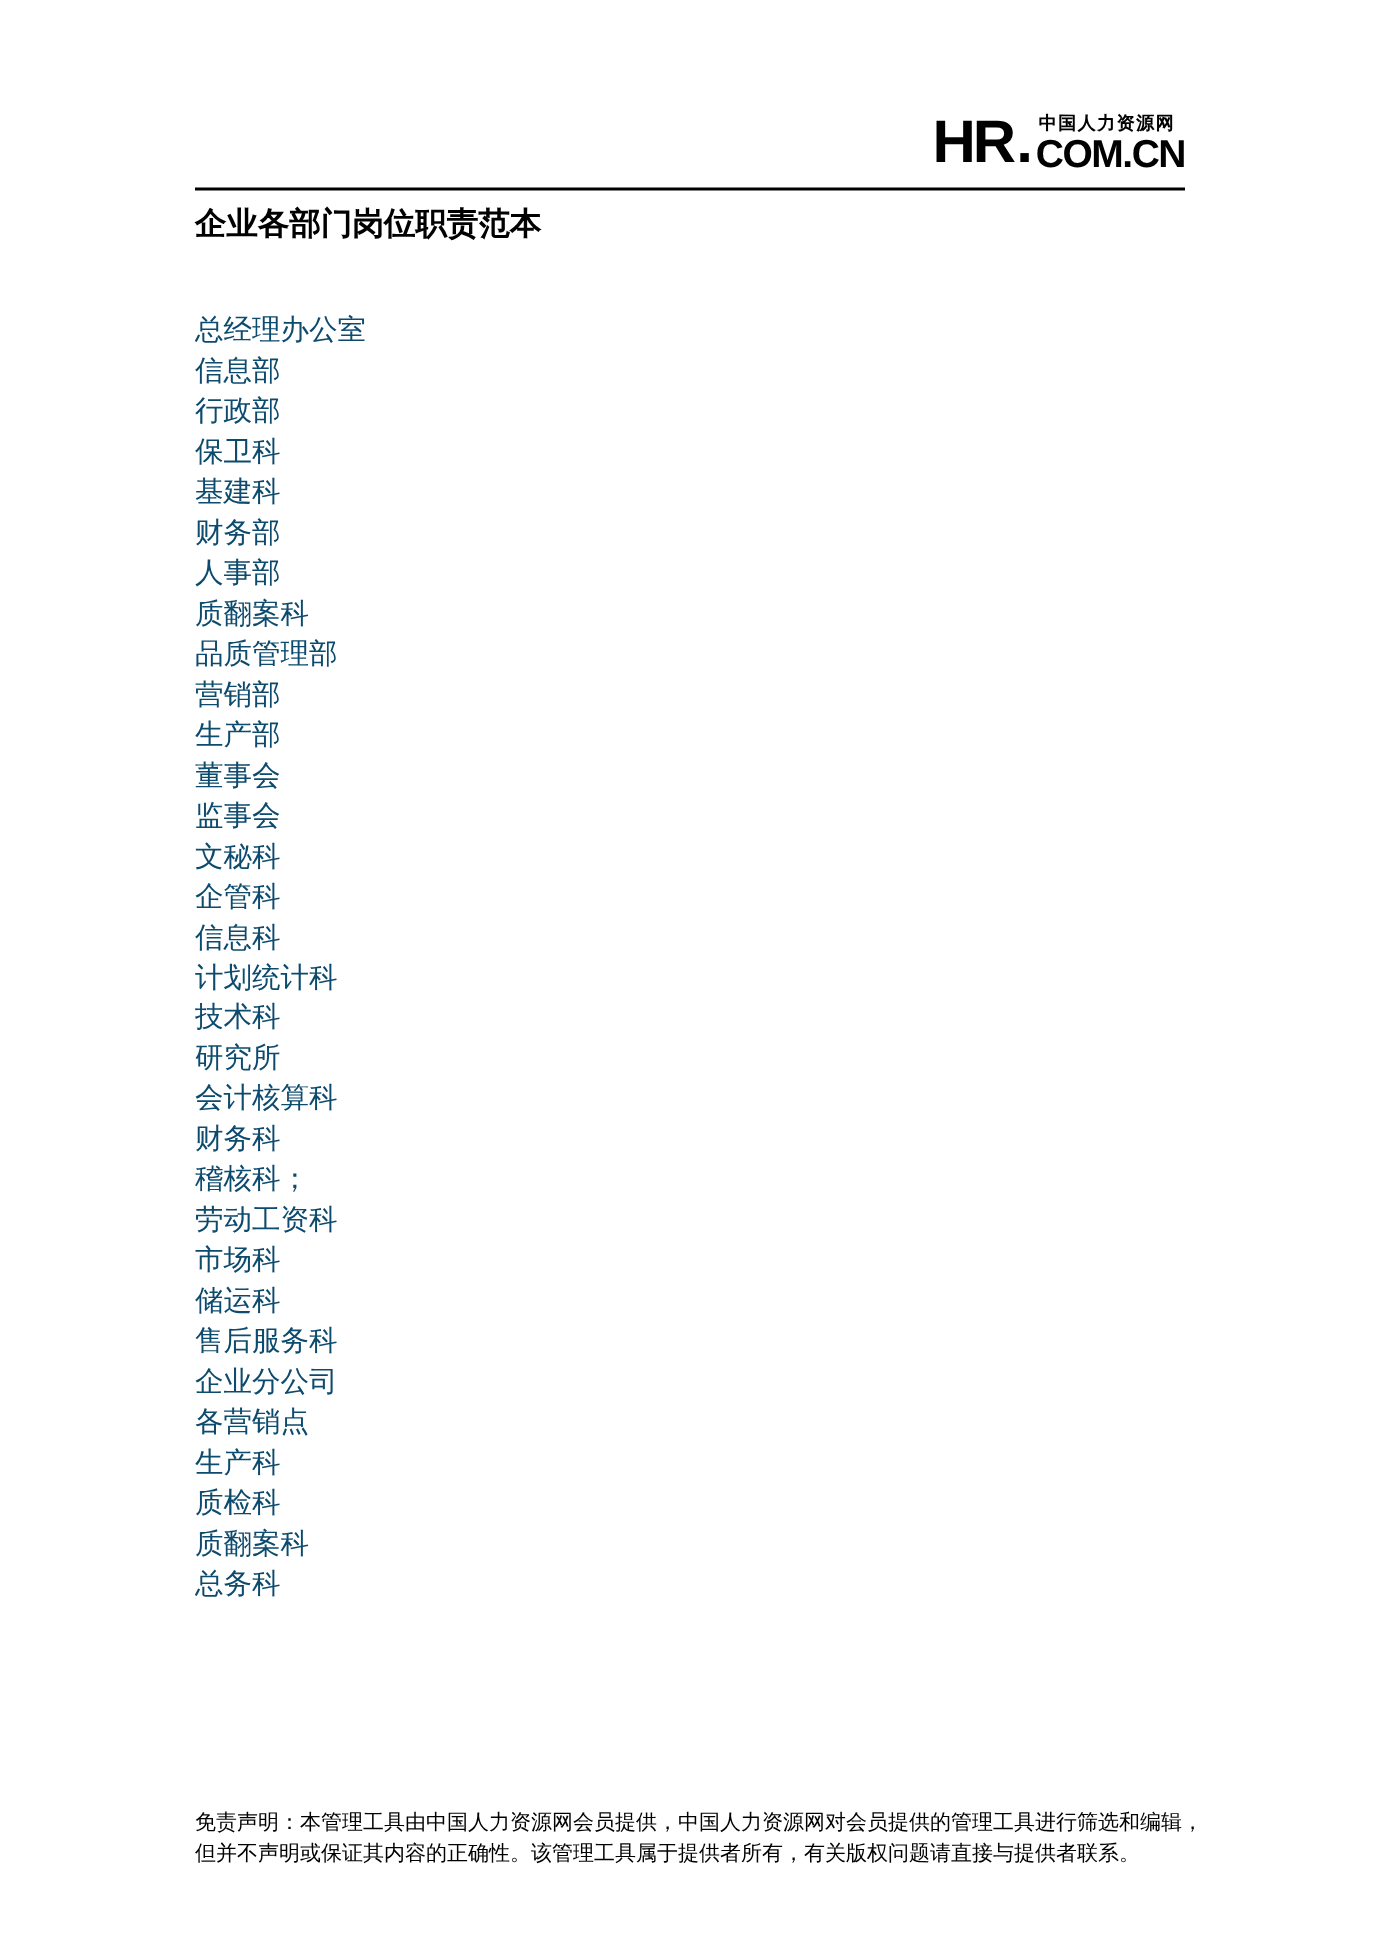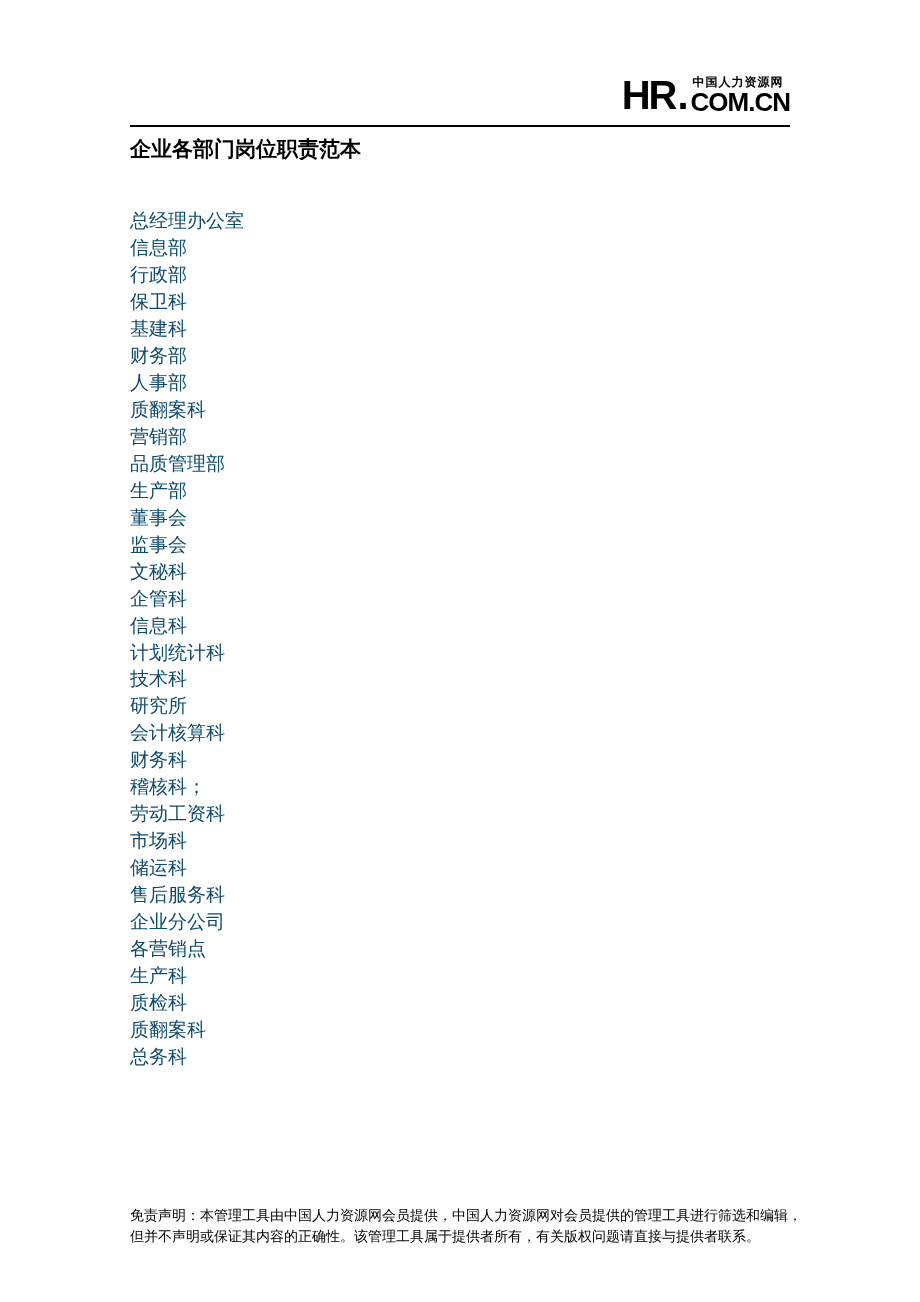--- a/index.html
+++ b/index.html
@@ -117,22 +117,22 @@
 
   <div class="dept-list" id="dept-list">
       <span class="dept-item">总经理办公室</span>
       <span class="dept-item">信息部</span>
       <span class="dept-item">行政部</span>
       <span class="dept-item">保卫科</span>
       <span class="dept-item">基建科</span>
       <span class="dept-item">财务部</span>
       <span class="dept-item">人事部</span>
       <span class="dept-item">质翻案科</span>
+      <span class="dept-item">品质管理部</span>
       <span class="dept-item">营销部</span>
-      <span class="dept-item">品质管理部</span>
       <span class="dept-item">生产部</span>
       <span class="dept-item">董事会</span>
       <span class="dept-item">监事会</span>
       <span class="dept-item">文秘科</span>
       <span class="dept-item">企管科</span>
       <span class="dept-item">信息科</span>
       <span class="dept-item">计划统计科</span>
       <span class="dept-item">技术科</span>
       <span class="dept-item">研究所</span>
       <span class="dept-item">会计核算科</span>

